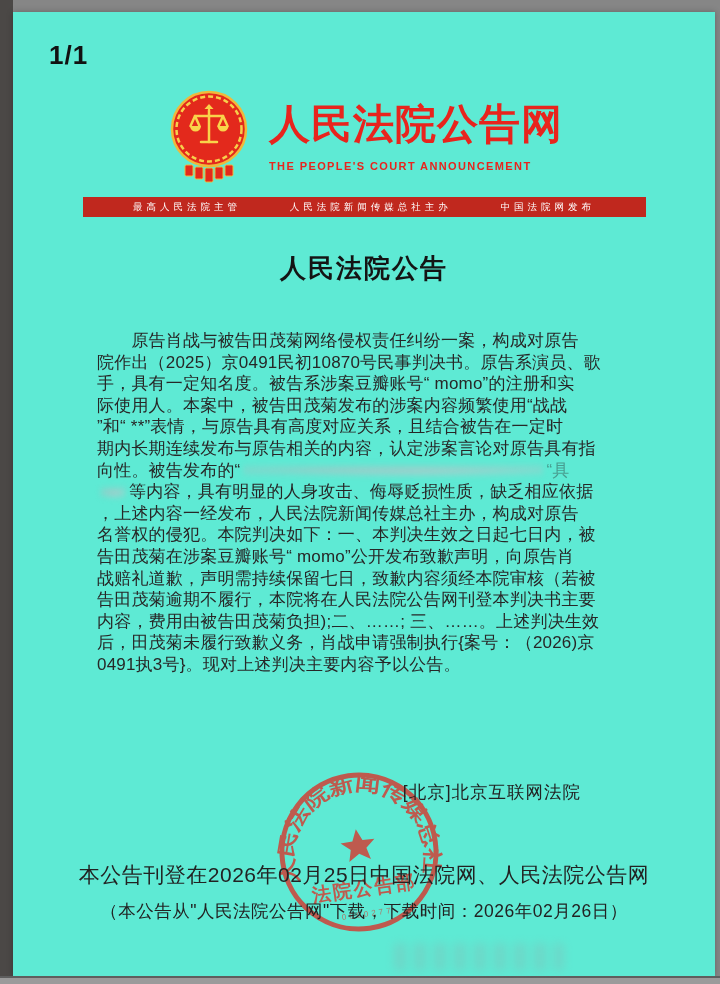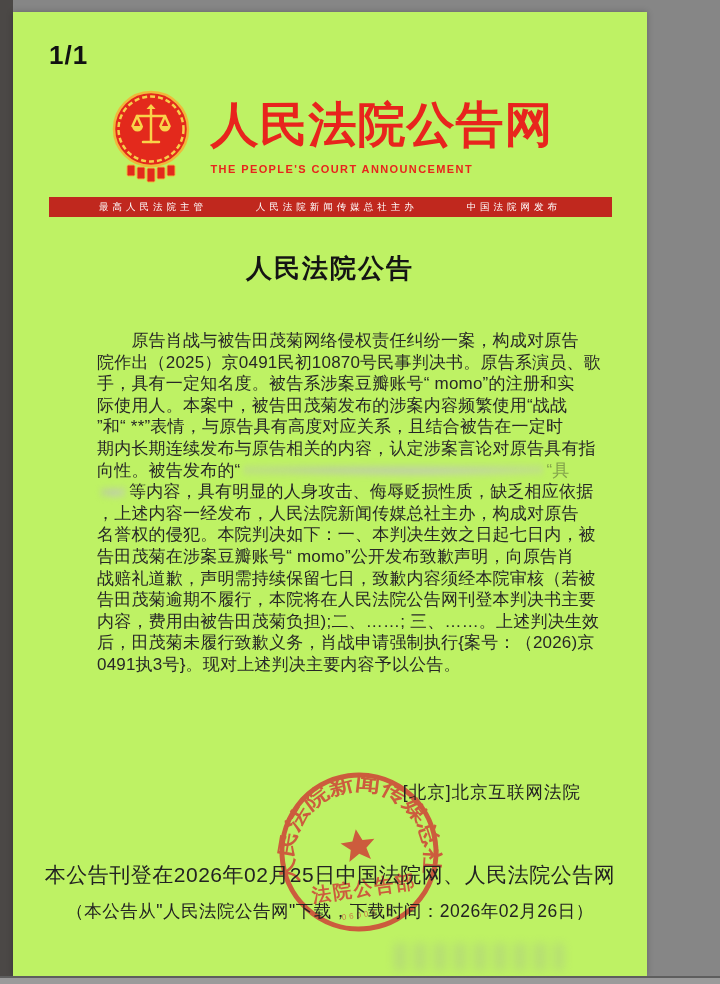--- a/index.html
+++ b/index.html
@@ -1,27 +1,27 @@
 <!DOCTYPE html>
 <html><head>
 <meta charset="utf-8">
 <style>
   * { margin:0; padding:0; box-sizing:border-box; }
   html,body { width:720px; height:984px; }
   body { font-family:"Liberation Sans","DejaVu Sans",sans-serif; background:#8a8a8a; }
   #screen { position:relative; width:720px; height:984px; overflow:hidden; background:#868686; }
   .edge-left { position:absolute; left:0; top:0; width:13px; height:100%; background:#4b4846; }
   .edge-bottom { position:absolute; left:0; bottom:0; width:100%; height:8px; background:#9b9b9b; border-top:2px solid #5e5e5e; }
-  .page { position:absolute; left:13px; top:12px; width:634px; height:964px; background:#bef264; box-shadow:0 0 6px rgba(0,0,0,.25); }
+  .page { position:absolute; left:13px; top:12px; width:702px; height:964px; background:#5eead4; box-shadow:0 0 6px rgba(0,0,0,.25); }
 
   .page-indicator { margin:28px 0 0 36px; font-size:26px; font-weight:bold; color:#111; letter-spacing:1px; }
 
   .masthead { display:flex; justify-content:center; align-items:center; gap:16px; margin-top:16px; height:100px; }
   .brand-text { display:flex; flex-direction:column; }
-  .brand-cn { font-size:48px; font-weight:bold; color:#e8241d; letter-spacing:1px; line-height:1.1; }
+  .brand-cn { font-size:41px; font-weight:bold; color:#e8241d; letter-spacing:1px; line-height:1.1; }
   .brand-en { font-size:11px; font-weight:bold; color:#e8241d; letter-spacing:1.4px; margin-top:12px; }
 
   .banner { margin:10px auto 0; width:563px; height:20px; background:#c0281e; display:flex; justify-content:space-around; align-items:center; padding:0 26px; }
   .banner span { color:#fff; font-size:9.5px; letter-spacing:4px; white-space:nowrap; }
 
   .doc-title { margin-top:34px; text-align:center; font-size:26px; font-weight:bold; color:#141414; letter-spacing:2px; }
 
   .doc-body { margin:44px 0 0 84px; width:534px; color:#272727; }
   .body-line { font-size:17px; line-height:21.6px; height:21.6px; white-space:nowrap; letter-spacing:.2px; }
   .redacted { display:inline-block; height:16px; vertical-align:middle; margin:0 3px; border-radius:2px;

